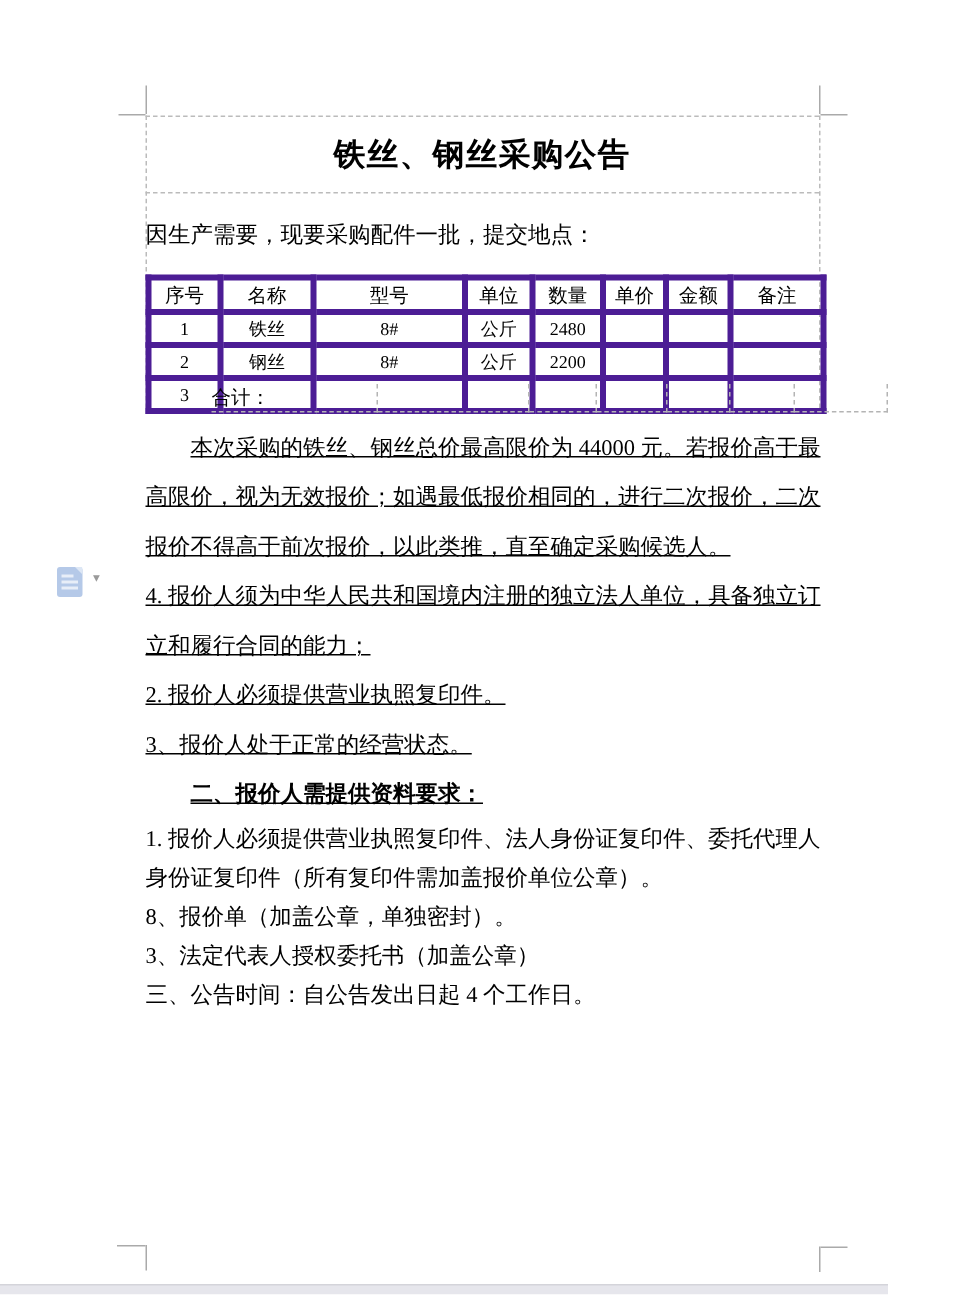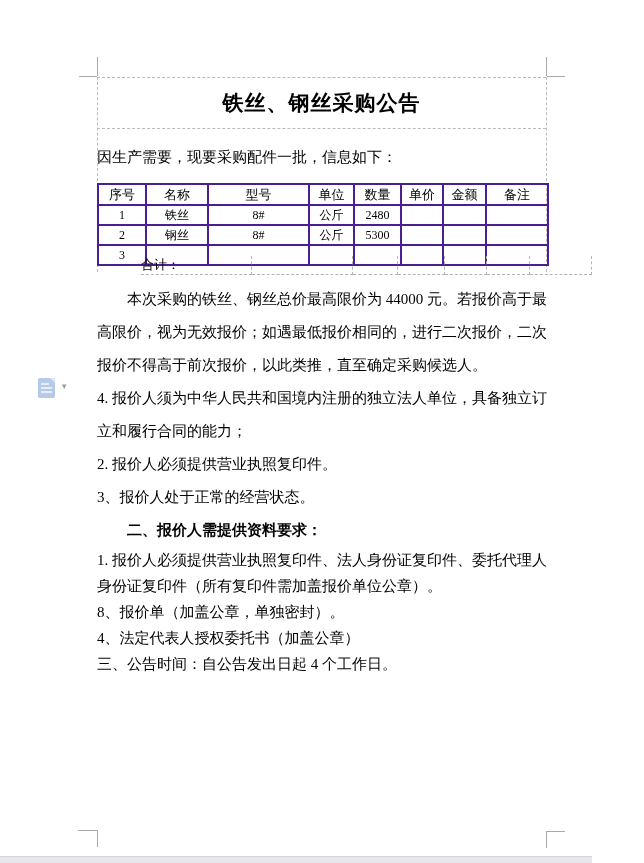--- a/index.html
+++ b/index.html
@@ -30,41 +30,41 @@
   .doc-title{
     position:absolute;left:97px;top:86px;width:449px;text-align:center;
     font-size:21px;font-weight:bold;letter-spacing:1px;line-height:34px;
   }
   .intro{position:absolute;left:97px;top:146px;width:449px;font-size:15px;line-height:22px;}
 
   
   .tbl-wrap{position:absolute;left:97px;top:183px;}
   table.ptable{border-collapse:collapse;table-layout:fixed;width:450px;}
   table.ptable td,table.ptable th{
-    border:2px solid #4c1d95;padding:0;font-size:13px;font-weight:normal;
+    border:4px solid #4c1d95;padding:0;font-size:13px;font-weight:normal;
     text-align:center;vertical-align:middle;overflow:hidden;white-space:nowrap;
   }
   table.ptable th{height:19px;}
   table.ptable td{height:18px;font-size:12px;}
   .c0{width:48px;}.c1{width:62px;}.c2{width:101px;}.c3{width:45px;}
   .c4{width:47px;}.c5{width:42px;}.c6{width:43px;}.c7{width:62px;}
   
   .total-wrap{position:absolute;left:97px;top:256px;}
   table.ttable{border-collapse:collapse;table-layout:fixed;width:450px;margin-left:44px;}
   table.ttable td{
     border:1px dashed #b4b4b4;border-top:none;padding:0;height:15px;
     font-size:13px;text-align:center;vertical-align:middle;white-space:nowrap;
   }
   table.ttable td.total-cell{text-align:left;border-left:none;}
   .tc0{width:110px;}
 
   
   .body-flow{position:absolute;left:97px;top:283px;width:450px;font-size:15px;}
   .body-flow p{margin:0;padding:0;text-align:justify;}
-  .lh-lg{line-height:33px;}
+  .lh-lg{line-height:33px;text-decoration:underline;}
   .lh-md{line-height:26px;}
   .ind{text-indent:2em;}
   .bold{font-weight:bold;}
   .addr{line-height:36px;}
   .gap-top{margin-top:2px;}
 
   
   .float-tool{position:absolute;left:38px;top:378px;width:36px;height:22px;cursor:pointer;}
   .doc-icon{
     position:absolute;left:0;top:0;width:17px;height:20px;
@@ -97,21 +97,21 @@
   <div class="mark br-h"></div>
   <div class="mark br-v"></div>
 
   <div class="dash dash-top"></div>
   <div class="dash dash-title-bottom"></div>
   <div class="dash dash-left"></div>
   <div class="dash dash-right"></div>
 
   <div class="doc-title">铁丝、钢丝采购公告</div>
 
-  <div class="intro">因生产需要，现要采购配件一批，信息如下：</div>
+  <div class="intro">因生产需要，现要采购配件一批，提交地点：</div>
 
   <div class="tbl-wrap">
     <table class="ptable">
       <colgroup>
         <col class="c0">
           <col class="c1">
           <col class="c2">
           <col class="c3">
         <col class="c4">
           <col class="c5">
@@ -137,21 +137,21 @@
         <td>2480</td>
         <td></td>
         <td></td>
         <td></td>
       </tr>
       <tr>
         <td>2</td>
         <td>钢丝</td>
         <td>8#</td>
         <td>公斤</td>
-        <td>5300</td>
+        <td>2200</td>
         <td></td>
         <td></td>
         <td></td>
       </tr>
       <tr>
         <td>3</td>
         <td></td>
         <td></td>
         <td></td>
         <td></td>
@@ -189,21 +189,21 @@
   </div>
 
   <div class="body-flow">
     <p class="lh-lg ind">本次采购的铁丝、钢丝总价最高限价为 44000 元。若报价高于最高限价，视为无效报价；如遇最低报价相同的，进行二次报价，二次报价不得高于前次报价，以此类推，直至确定采购候选人。</p>
     <p class="lh-lg">4. 报价人须为中华人民共和国境内注册的独立法人单位，具备独立订立和履行合同的能力；</p>
     <p class="lh-lg">2. 报价人必须提供营业执照复印件。</p>
     <p class="lh-lg">3、报价人处于正常的经营状态。</p>
     <p class="lh-lg ind bold">二、报价人需提供资料要求：</p>
     <p class="lh-md">1. 报价人必须提供营业执照复印件、法人身份证复印件、委托代理人身份证复印件（所有复印件需加盖报价单位公章）。</p>
     <p class="lh-md">8、报价单（加盖公章，单独密封）。</p>
-    <p class="lh-md">4、法定代表人授权委托书（加盖公章）</p>
+    <p class="lh-md">3、法定代表人授权委托书（加盖公章）</p>
     <p class="lh-md">三、公告时间：自公告发出日起 4 个工作日。</p>
   </div>
 
   <div class="float-tool">
     <div class="doc-icon">
       <div class="doc-line dl1"></div>
       <div class="doc-line dl2"></div>
       <div class="doc-line dl3"></div>
     </div>
     <span class="drop-arrow">▾</span>

